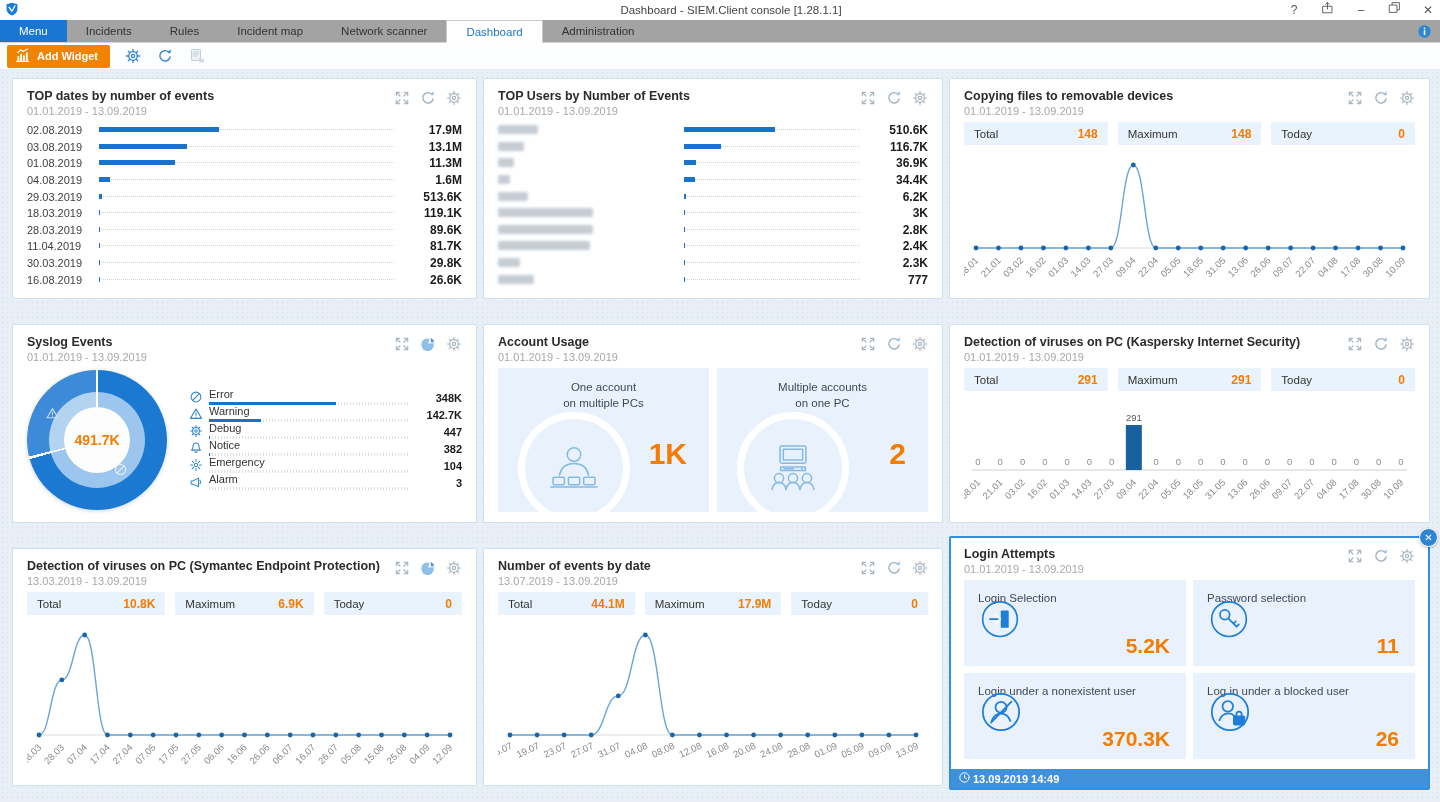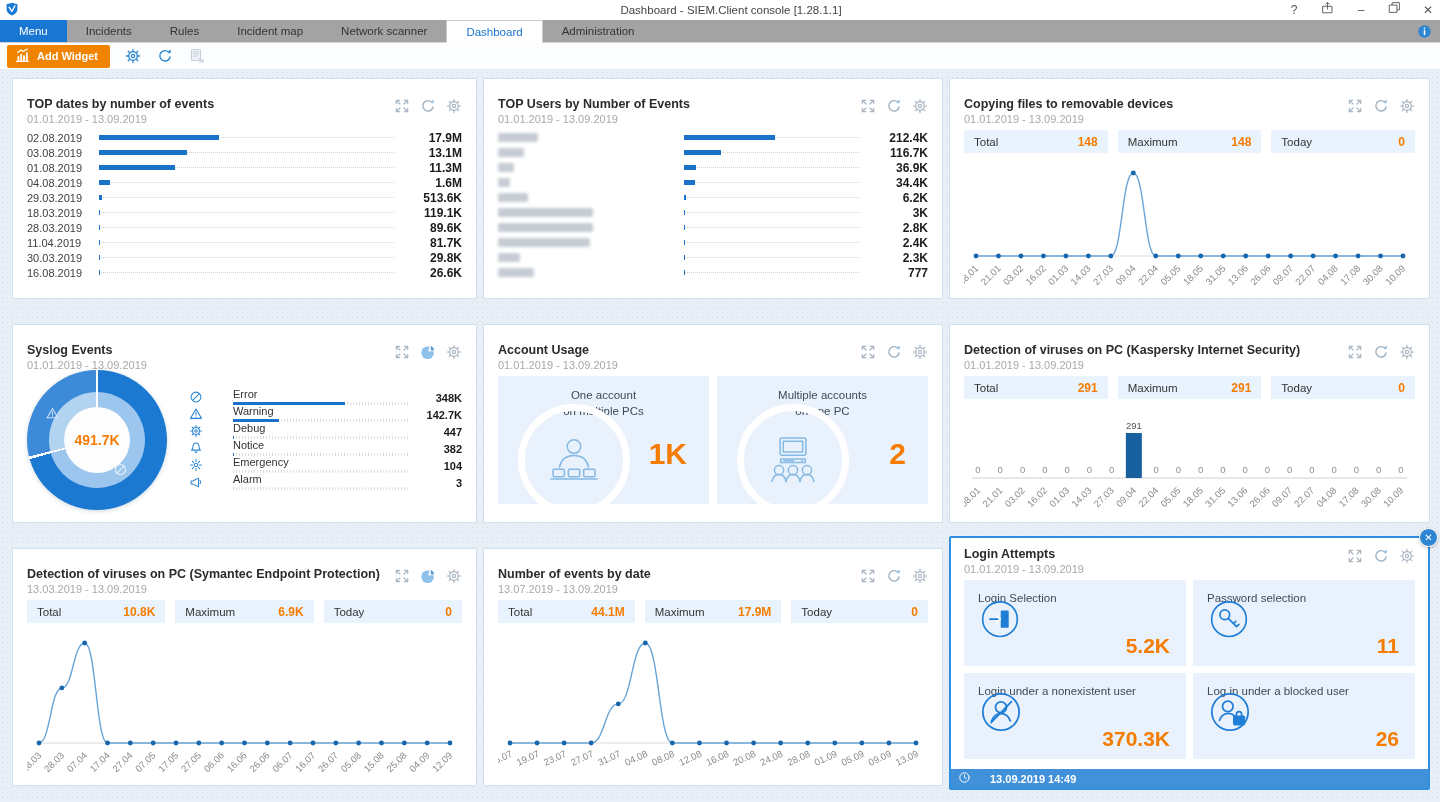--- a/index.html
+++ b/index.html
@@ -21,21 +21,21 @@
   .infoicon { position:absolute; right:8px; top:4px; }
 
   
   .toolbar { height:27px; display:flex; align-items:center; gap:14px; padding:0 0 0 7px; background:#fdfeff; border-bottom:1px solid #e2ebf3; }
   .addw { display:flex; align-items:center; gap:7px; background:#f08300; border:none; color:#fff; font-weight:bold; font-size:11px; height:23px; padding:0 12px 0 8px; border-radius:2px; cursor:pointer; font-family:inherit; }
   .tbicon { display:inline-flex; width:18px; height:18px; align-items:center; justify-content:center; cursor:pointer; }
   .tbicon.disabled { opacity:.55; cursor:default; }
 
   
   .content { height:732px; background:#e9eff6; background-image:radial-gradient(#d3dce6 0.8px, transparent 0.8px); background-size:5px 5px; padding:8px 10px 0 12px; display:grid; grid-template-columns:465px 460px 481px; grid-template-rows:221px 199px 238px; gap:25px 6px; }
-  .widget { background:#fff; border:1px solid #cfe0ef; border-radius:2px; padding:18px 14px; display:flex; flex-direction:column; position:relative; }
+  .widget { background:#fff; border:1px solid #cfe0ef; border-radius:2px; padding:10px 14px; display:flex; flex-direction:column; position:relative; }
   .widget.selected { border:2px solid #2f8fe0; margin-top:-12px; height:calc(100% + 16px); padding:9px 13px; z-index:2; }
   .whead { display:flex; justify-content:space-between; align-items:flex-start; margin-bottom:5px; flex:none; }
   .wtitle { font-size:12.5px; font-weight:bold; color:#2b2b2b; }
   .wsub { font-size:11px; color:#a8a8a8; margin-top:2px; }
   .wicons { display:flex; gap:10px; margin-top:1px; }
   .wicon { display:inline-flex; cursor:pointer; }
   .wbody { flex:1; min-height:0; display:flex; flex-direction:column; position:relative; }
 
   
   .hrow { display:flex; align-items:center; flex:1; }
@@ -65,42 +65,42 @@
   .donut { width:140px; height:140px; border-radius:50%; position:relative; flex:none; box-shadow:0 1px 4px rgba(60,90,120,.25); }
   .donut2 { position:absolute; inset:22px; border-radius:50%; }
   .dcenter { position:absolute; inset:37px; border-radius:50%; background:#fdfdfd; display:flex; align-items:center; justify-content:center; }
   .dtotal { font-size:14px; font-weight:bold; color:#f57c00; }
   .ringicon { position:absolute; }
   .ri-warn { left:18px; top:36px; }
   .ri-err { left:86px; top:92px; }
   .legend { flex:1; display:flex; flex-direction:column; justify-content:space-between; padding:4px 0 6px 0; }
   .lrow { display:flex; align-items:flex-end; gap:6px; }
   .licon { flex:none; display:inline-flex; margin-bottom:1px; }
-  .lmid { flex:1;margin-left:24px; }
+  .lmid { flex:1; }
   .llabel { font-size:11px; color:#333; margin-bottom:2px; }
   .ltrack { height:3px; background-image:repeating-linear-gradient(90deg,#dedede 0 1px,transparent 1px 3px); position:relative; }
   .lbar { position:absolute; left:0; top:0; height:3px; background:#1a73c9; }
   .lval { flex:none; width:48px; text-align:right; font-size:11px; font-weight:bold; color:#1b1b1b; margin-bottom:1px; }
 
   
   .acards { display:flex; gap:8px; flex:1; min-height:0; }
   .acard { flex:1; background:#e9f2fc; position:relative; overflow:hidden; padding:12px 14px; }
   .aclabel { font-size:11.5px; color:#3c4a58; line-height:1.35;text-align:center; }
   .aring { position:absolute; left:20px; bottom:-12px; width:112px; height:112px; border:7px solid #fff; border-radius:50%; display:flex; align-items:center; justify-content:center; }
   .acval { position:absolute; right:22px; top:48%; font-size:30px; font-weight:bold; color:#f57c00; }
 
   
   [data-widget="8"] .wbody { padding-bottom:20px; }
   .lcards { display:grid; grid-template-columns:1fr 1fr; grid-template-rows:1fr 1fr; gap:7px; flex:1; min-height:0; }
   .lcard { background:#e9f2fc; position:relative; padding:12px 14px; }
   .lcicon { position:absolute; left:15px; top:50%; transform:translateY(-54%); }
   .lclabel { font-size:11.5px; color:#3c4a58; }
   .lcval { position:absolute; right:16px; bottom:8px; font-size:21px; font-weight:bold; color:#f57c00; }
   .wclose { position:absolute; top:-10px; right:-10px; width:19px; height:19px; border-radius:50%; background:#2e86d2; border:1px solid #fff; color:#fff; font-size:10px; line-height:16px; text-align:center; cursor:pointer; z-index:3; box-shadow:0 1px 3px rgba(0,0,0,.25); }
-  .wstatus { position:absolute; left:0; right:0; bottom:0; height:19px; background:#4190da; color:#fff; font-size:11px; font-weight:bold; display:flex; align-items:center; gap:19px; padding:0 7px; }
+  .wstatus { position:absolute; left:0; right:0; bottom:0; height:19px; background:#4190da; color:#fff; font-size:11px; font-weight:bold; display:flex; align-items:center; gap:2px; padding:0 7px; }
 </style>
 </head>
 <body>
 
 <div class="titlebar">
   <span class="tlogo ic-slot"><svg width="14" height="14" viewBox="0 0 16 16" fill="none" stroke-linecap="round" stroke-linejoin="round">
         <path d="M8 .8l6.2 1.9v5.1c0 4-2.7 6.6-6.2 7.6C4.5 14.4 1.8 11.8 1.8 7.8V2.7z" fill="#1a7bd4" stroke="none"></path>
         <path d="M4.7 6L8 10.6 11.4 4.3" stroke="#fff" stroke-width="1.5"></path>
       </svg></span>
   <span class="ttitle">Dashboard - SIEM.Client console [1.28.1.1]</span>
@@ -314,21 +314,21 @@
             </svg>
           </span>
         </div>
     </header>
     <div class="wbody">
         <div class="hrow">
           <span class="hlabel"><span class="redacted" style="width:40px;display:inline-block"></span></span>
           <div class="hmid">
             <div class="hbar" style="width:50.00%"></div>
           </div>
-          <span class="hval">212.4K</span>
+          <span class="hval">510.6K</span>
         </div>
         <div class="hrow">
           <span class="hlabel"><span class="redacted" style="width:26px;display:inline-block"></span></span>
           <div class="hmid">
             <div class="hbar" style="width:20.59%"></div>
           </div>
           <span class="hval">116.7K</span>
         </div>
         <div class="hrow">
           <span class="hlabel"><span class="redacted" style="width:16px;display:inline-block"></span></span>

